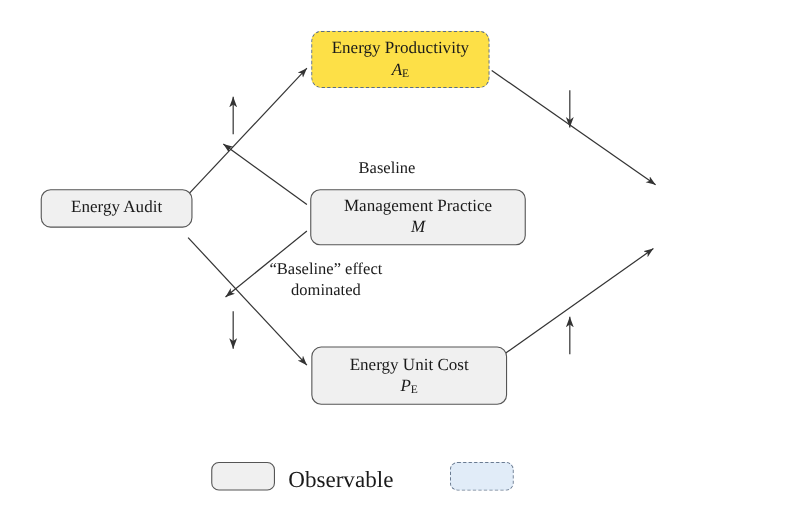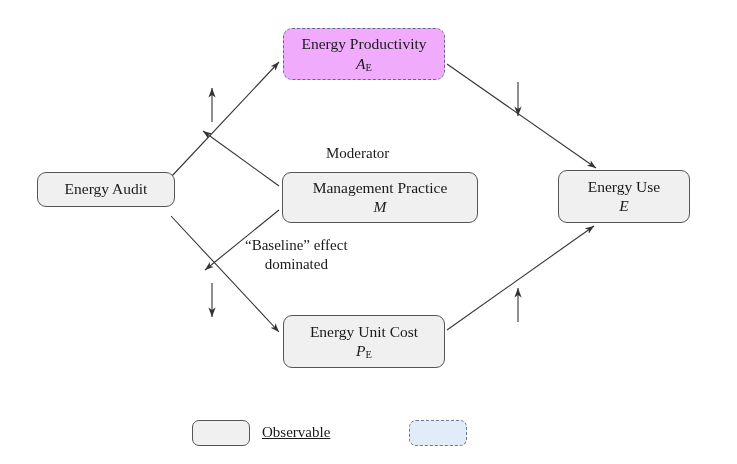--- a/index.html
+++ b/index.html
@@ -35,21 +35,21 @@
     justify-content: center;
     border-radius: 9px;
     text-align: center;
     line-height: 1.18;
   }
   .node-observable {
     background: #f0f0f0;
     border: 1.2px solid #555555;
   }
   .node-unobservable {
-    background: #f0abfc;
+    background: #fde047;
     border: 1.6px dashed #5b6d85;
   }
   .node-title {
     font-size: 15.5px;
     white-space: nowrap;
   }
   .node-symbol {
     font-size: 15.5px;
     font-style: italic;
     margin-top: 1px;
@@ -81,23 +81,22 @@
   .legend-swatch.obs {
     background: #f0f0f0;
     border: 1.4px solid #555555;
   }
   .legend-swatch.unobs {
     background: #e1ecf8;
     border: 1.6px dashed #6a7b91;
   }
   .legend-label {
     position: absolute;
-    font-size: 15px;
+    font-size: 21px;
     white-space: nowrap;
-    text-decoration: underline;
   }
 </style>
 </head>
 <body>
 
 <div id="canvas">
 
   <svg class="edges" viewBox="0 0 737 464" xmlns="http://www.w3.org/2000/svg">
     <defs>
       <marker id="arrowhead" markerWidth="9" markerHeight="9" refX="8" refY="3" orient="auto" markerUnits="strokeWidth">
@@ -133,31 +132,27 @@
   <div class="node node-unobservable" style="left:283px; top:28px; width:162px; height:52px;">
     <div class="node-title">Energy Productivity</div>
     <div class="node-symbol"><span>A</span><sub>E</sub></div>
   </div>
 
   <div class="node node-observable" style="left:282px; top:172px; width:196px; height:51px;">
     <div class="node-title">Management Practice</div>
     <div class="node-symbol"><span>M</span></div>
   </div>
 
-  <div class="node node-observable" style="left:283px; top:315px; width:162px; height:53px;">
+  <div class="node node-observable" style="left:283px; top:315px; width:178px; height:53px;">
     <div class="node-title">Energy Unit Cost</div>
     <div class="node-symbol"><span>P</span><sub>E</sub></div>
   </div>
 
-  <div class="node node-observable" style="left:558px; top:170px; width:132px; height:53px;">
-    <div class="node-title">Energy Use</div>
-    <div class="node-symbol"><span>E</span></div>
-  </div>
 
-  <div class="float-label" style="left:326px; top:145px;">Moderator</div>
+  <div class="float-label" style="left:326px; top:145px;">Baseline</div>
 
   <div class="annot" style="left:245px; top:236px;">
     <div>“Baseline” effect</div>
     <div>dominated</div>
   </div>
 
   <div class="legend-swatch obs" style="left:192px; top:420px; width:58px; height:26px;"></div>
   <div class="legend-label" style="left:262px; top:424px;">Observable</div>
 
   <div class="legend-swatch unobs" style="left:409px; top:420px; width:58px; height:26px;"></div>

